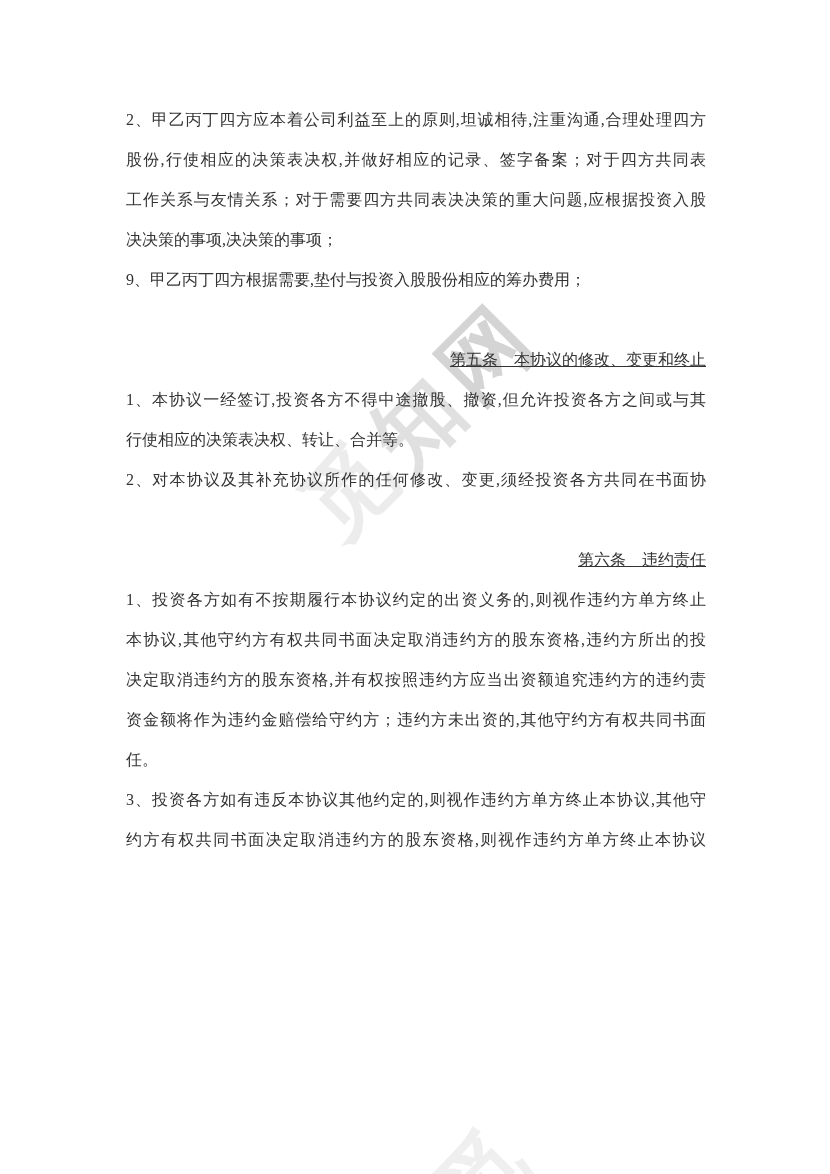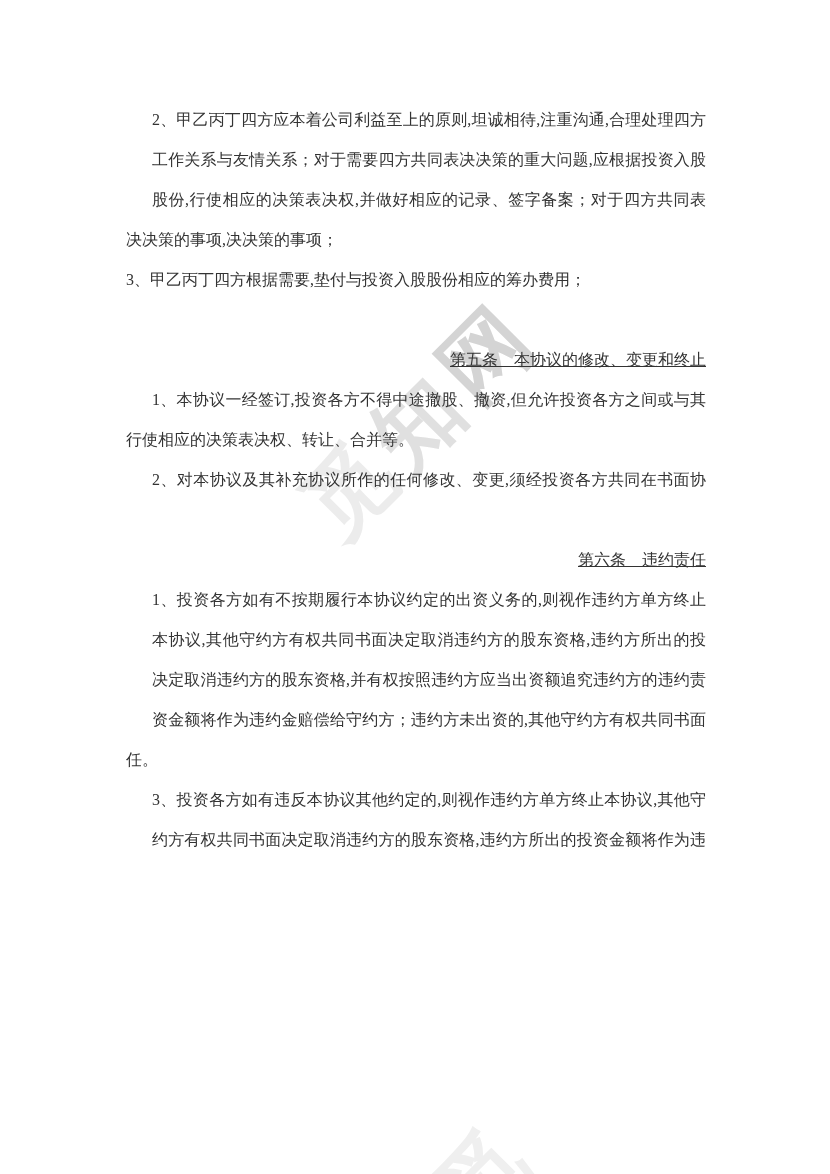--- a/index.html
+++ b/index.html
@@ -17,21 +17,21 @@
     color:#333333;
     font-size:16px;
     line-height:40px;
   }
   .ln{
     min-height:40px;
     white-space:pre-wrap;
     text-align:justify;
   }
   
-  .ln.j{ text-align-last:justify;margin-left:26px; }
+  .ln.j{ text-align-last:justify; }
   .gap{ height:40px; }
   .heading{ text-align:right;text-decoration:underline; }
   
   .wm{
     position:absolute;
     font-family:"Liberation Sans","DejaVu Sans",sans-serif;
     font-weight:700;
     pointer-events:none;
     user-select:none;
     white-space:nowrap;
@@ -57,37 +57,37 @@
 <body>
 
 <div class="page">
 
   <div class="wm wm-center" aria-hidden="true"><span class="c0">觅</span><span class="c1">知</span><span class="c2">网</span></div>
 
   <div class="wm wm-bottom" aria-hidden="true">觅</div>
 
   <div class="content">
     <div class="ln j">2、甲乙丙丁四方应本着公司利益至上的原则,坦诚相待,注重沟通,合理处理四方</div>
+    <div class="ln j">股份,行使相应的决策表决权,并做好相应的记录、签字备案；对于四方共同表</div>
     <div class="ln j">工作关系与友情关系；对于需要四方共同表决决策的重大问题,应根据投资入股</div>
-    <div class="ln j">股份,行使相应的决策表决权,并做好相应的记录、签字备案；对于四方共同表</div>
     <div class="ln">决决策的事项,决决策的事项；</div>
-    <div class="ln">3、甲乙丙丁四方根据需要,垫付与投资入股股份相应的筹办费用；</div>
+    <div class="ln">9、甲乙丙丁四方根据需要,垫付与投资入股股份相应的筹办费用；</div>
 
     <div class="gap"></div>
 
     <div class="ln heading">第五条　本协议的修改、变更和终止</div>
     <div class="ln j">1、本协议一经签订,投资各方不得中途撤股、撤资,但允许投资各方之间或与其</div>
     <div class="ln">行使相应的决策表决权、转让、合并等。</div>
     <div class="ln j">2、对本协议及其补充协议所作的任何修改、变更,须经投资各方共同在书面协</div>
 
     <div class="gap"></div>
 
     <div class="ln heading">第六条　违约责任</div>
     <div class="ln j">1、投资各方如有不按期履行本协议约定的出资义务的,则视作违约方单方终止</div>
     <div class="ln j">本协议,其他守约方有权共同书面决定取消违约方的股东资格,违约方所出的投</div>
     <div class="ln j">决定取消违约方的股东资格,并有权按照违约方应当出资额追究违约方的违约责</div>
     <div class="ln j">资金额将作为违约金赔偿给守约方；违约方未出资的,其他守约方有权共同书面</div>
     <div class="ln">任。</div>
     <div class="ln j">3、投资各方如有违反本协议其他约定的,则视作违约方单方终止本协议,其他守</div>
-    <div class="ln j">约方有权共同书面决定取消违约方的股东资格,违约方所出的投资金额将作为违</div>
+    <div class="ln j">约方有权共同书面决定取消违约方的股东资格,则视作违约方单方终止本协议</div>
   </div>
 
 </div>
 
 </body></html>

